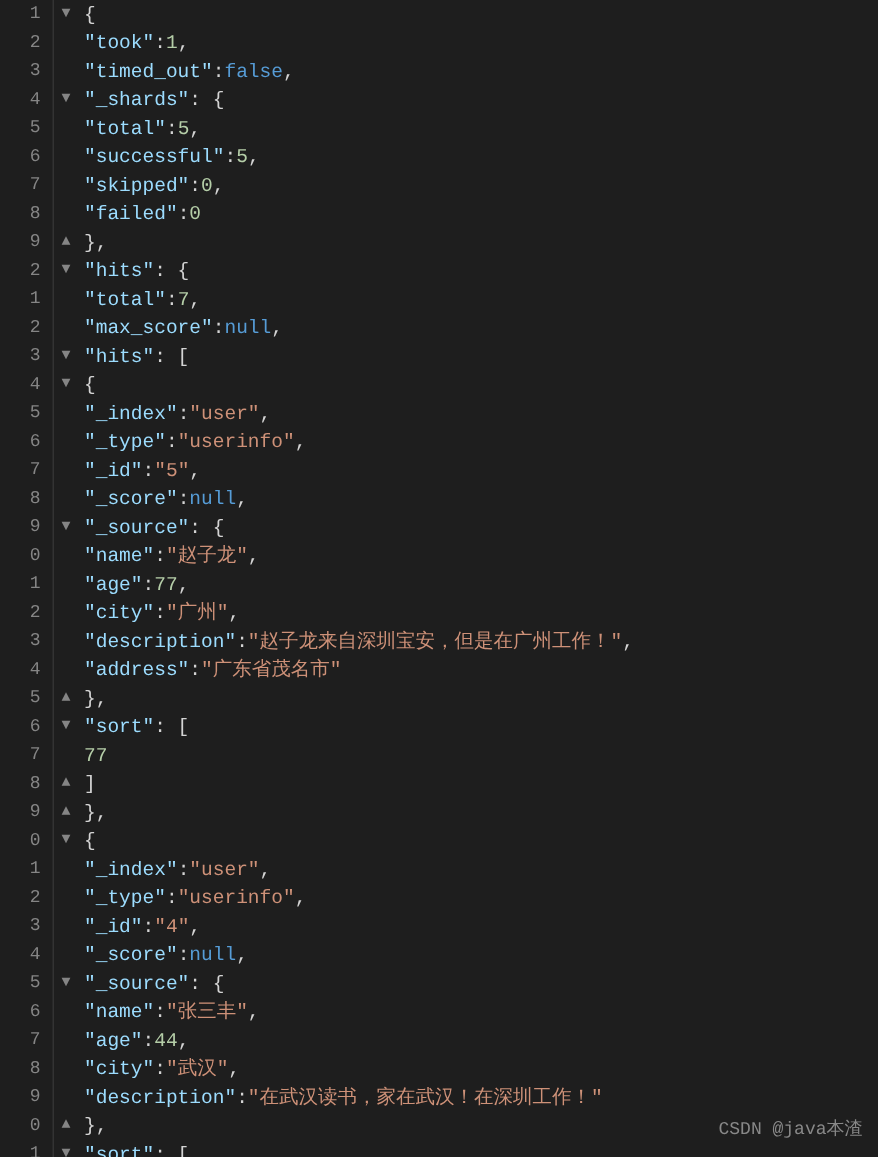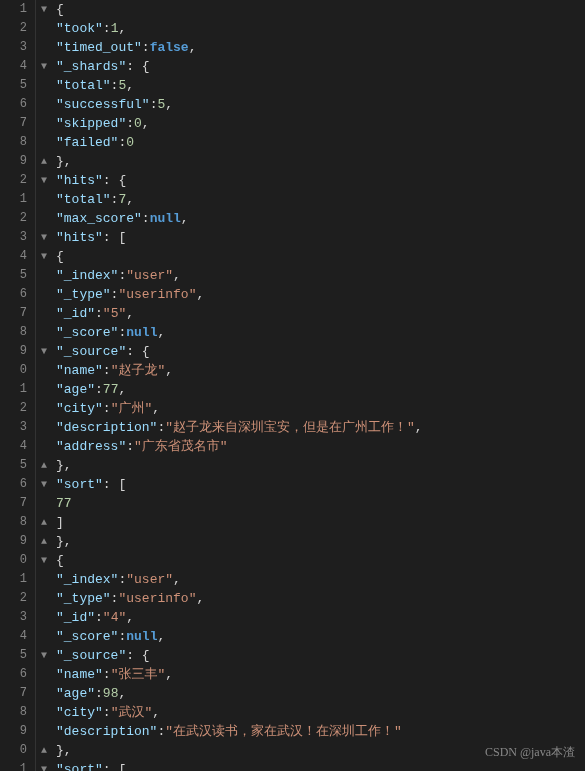--- a/index.html
+++ b/index.html
@@ -73,30 +73,30 @@
       height: 19px;
       line-height: 19px;
       white-space: pre;
       display: flex;
       align-items: center;
     }
 
     .k { color: #9cdcfe; } 
     .s { color: #ce9178; } 
     .n { color: #b5cea8; } 
-    .b { color: #569cd6; font-weight: bold; } 
+    .b { color: #569cd6; } 
     .p { color: #d4d4d4; }
 
     .watermark {
       position: fixed;
       bottom: 10px;
       right: 10px;
       color: #888;
       font-size: 12px;
-      font-family: Liberation Serif, serif;
+      font-family: Liberation Mono, monospace;
     }
   </style>
 </head>
 <body>
 
 <div class="code-container">
   <div class="line-numbers" id="line-numbers">
       <div class="line-number">1</div>
       <div class="line-number">2</div>
       <div class="line-number">3</div>
@@ -212,21 +212,21 @@
       <div class="code-line">          <span class="n">77</span></div>
       <div class="code-line">        <span class="p">]</span></div>
       <div class="code-line">      <span class="p">},</span></div>
       <div class="code-line">      <span class="p">{</span></div>
       <div class="code-line">        <span class="k">"_index"</span> <span class="p">:</span> <span class="s">"user"</span><span class="p">,</span></div>
       <div class="code-line">        <span class="k">"_type"</span> <span class="p">:</span> <span class="s">"userinfo"</span><span class="p">,</span></div>
       <div class="code-line">        <span class="k">"_id"</span> <span class="p">:</span> <span class="s">"4"</span><span class="p">,</span></div>
       <div class="code-line">        <span class="k">"_score"</span> <span class="p">:</span> <span class="b">null</span><span class="p">,</span></div>
       <div class="code-line">        <span class="k">"_source"</span> <span class="p">: {</span></div>
       <div class="code-line">          <span class="k">"name"</span> <span class="p">:</span> <span class="s">"张三丰"</span><span class="p">,</span></div>
-      <div class="code-line">          <span class="k">"age"</span> <span class="p">:</span> <span class="n">98</span><span class="p">,</span></div>
+      <div class="code-line">          <span class="k">"age"</span> <span class="p">:</span> <span class="n">44</span><span class="p">,</span></div>
       <div class="code-line">          <span class="k">"city"</span> <span class="p">:</span> <span class="s">"武汉"</span><span class="p">,</span></div>
       <div class="code-line">          <span class="k">"description"</span> <span class="p">:</span> <span class="s">"在武汉读书，家在武汉！在深圳工作！"</span></div>
       <div class="code-line">        <span class="p">},</span></div>
       <div class="code-line">        <span class="k">"sort"</span> <span class="p">: [</span></div>
     </div>
 </div>
 
 <div class="watermark">CSDN @java本渣</div>
 
 </body></html>

